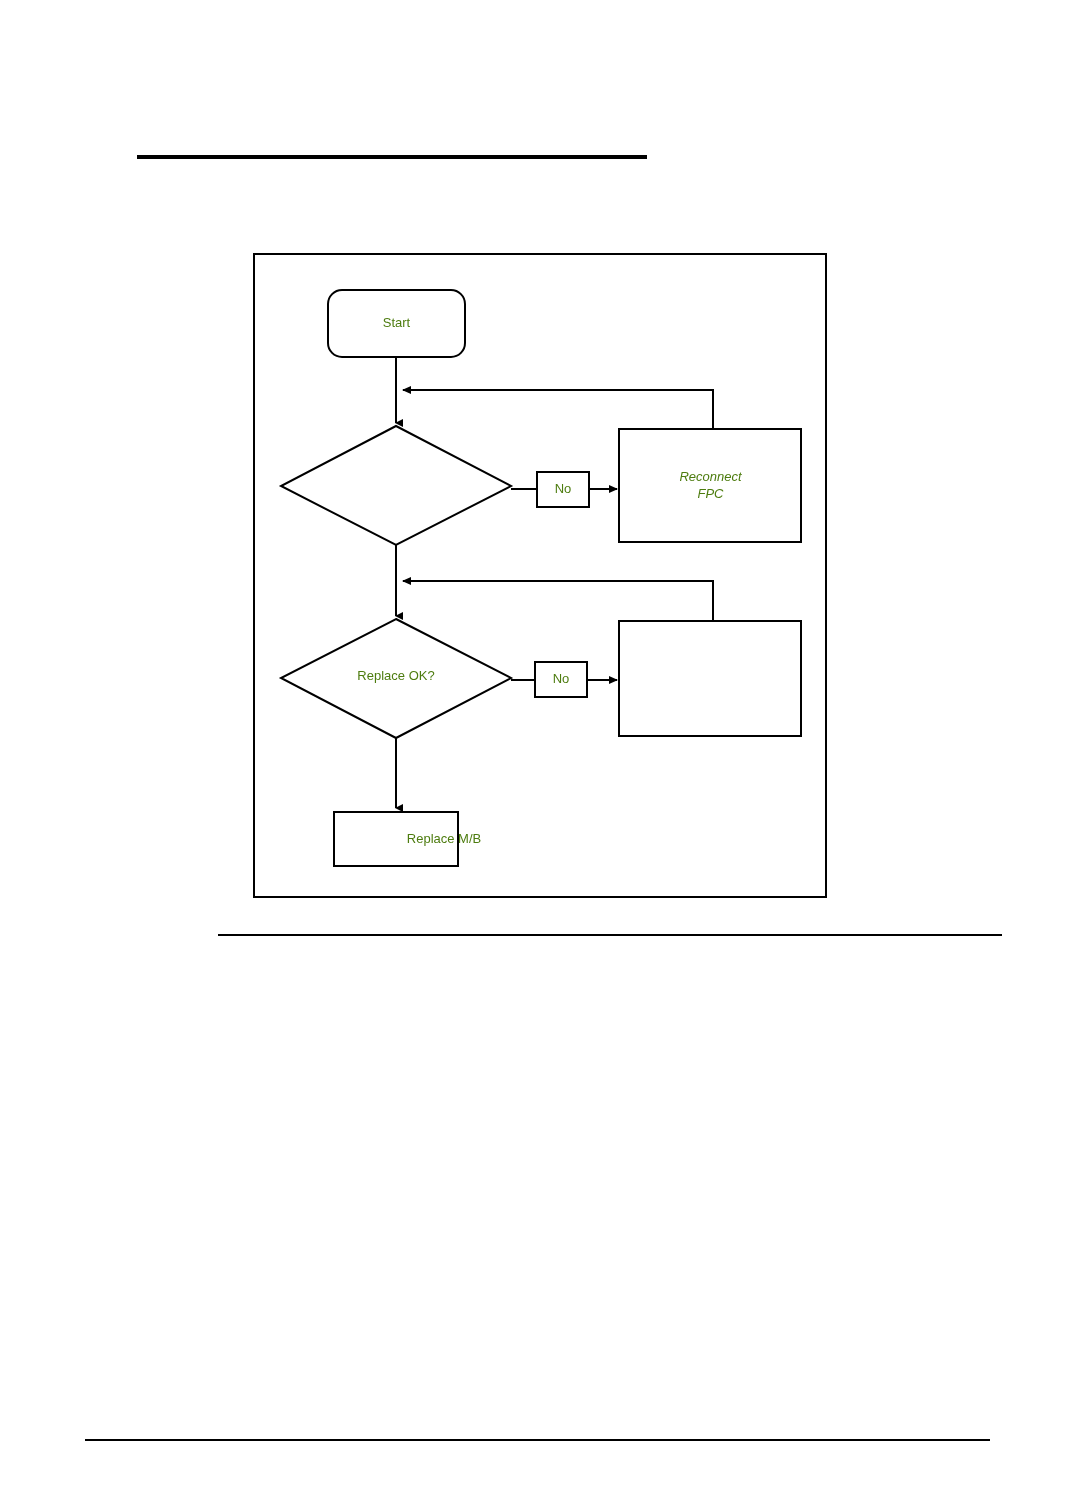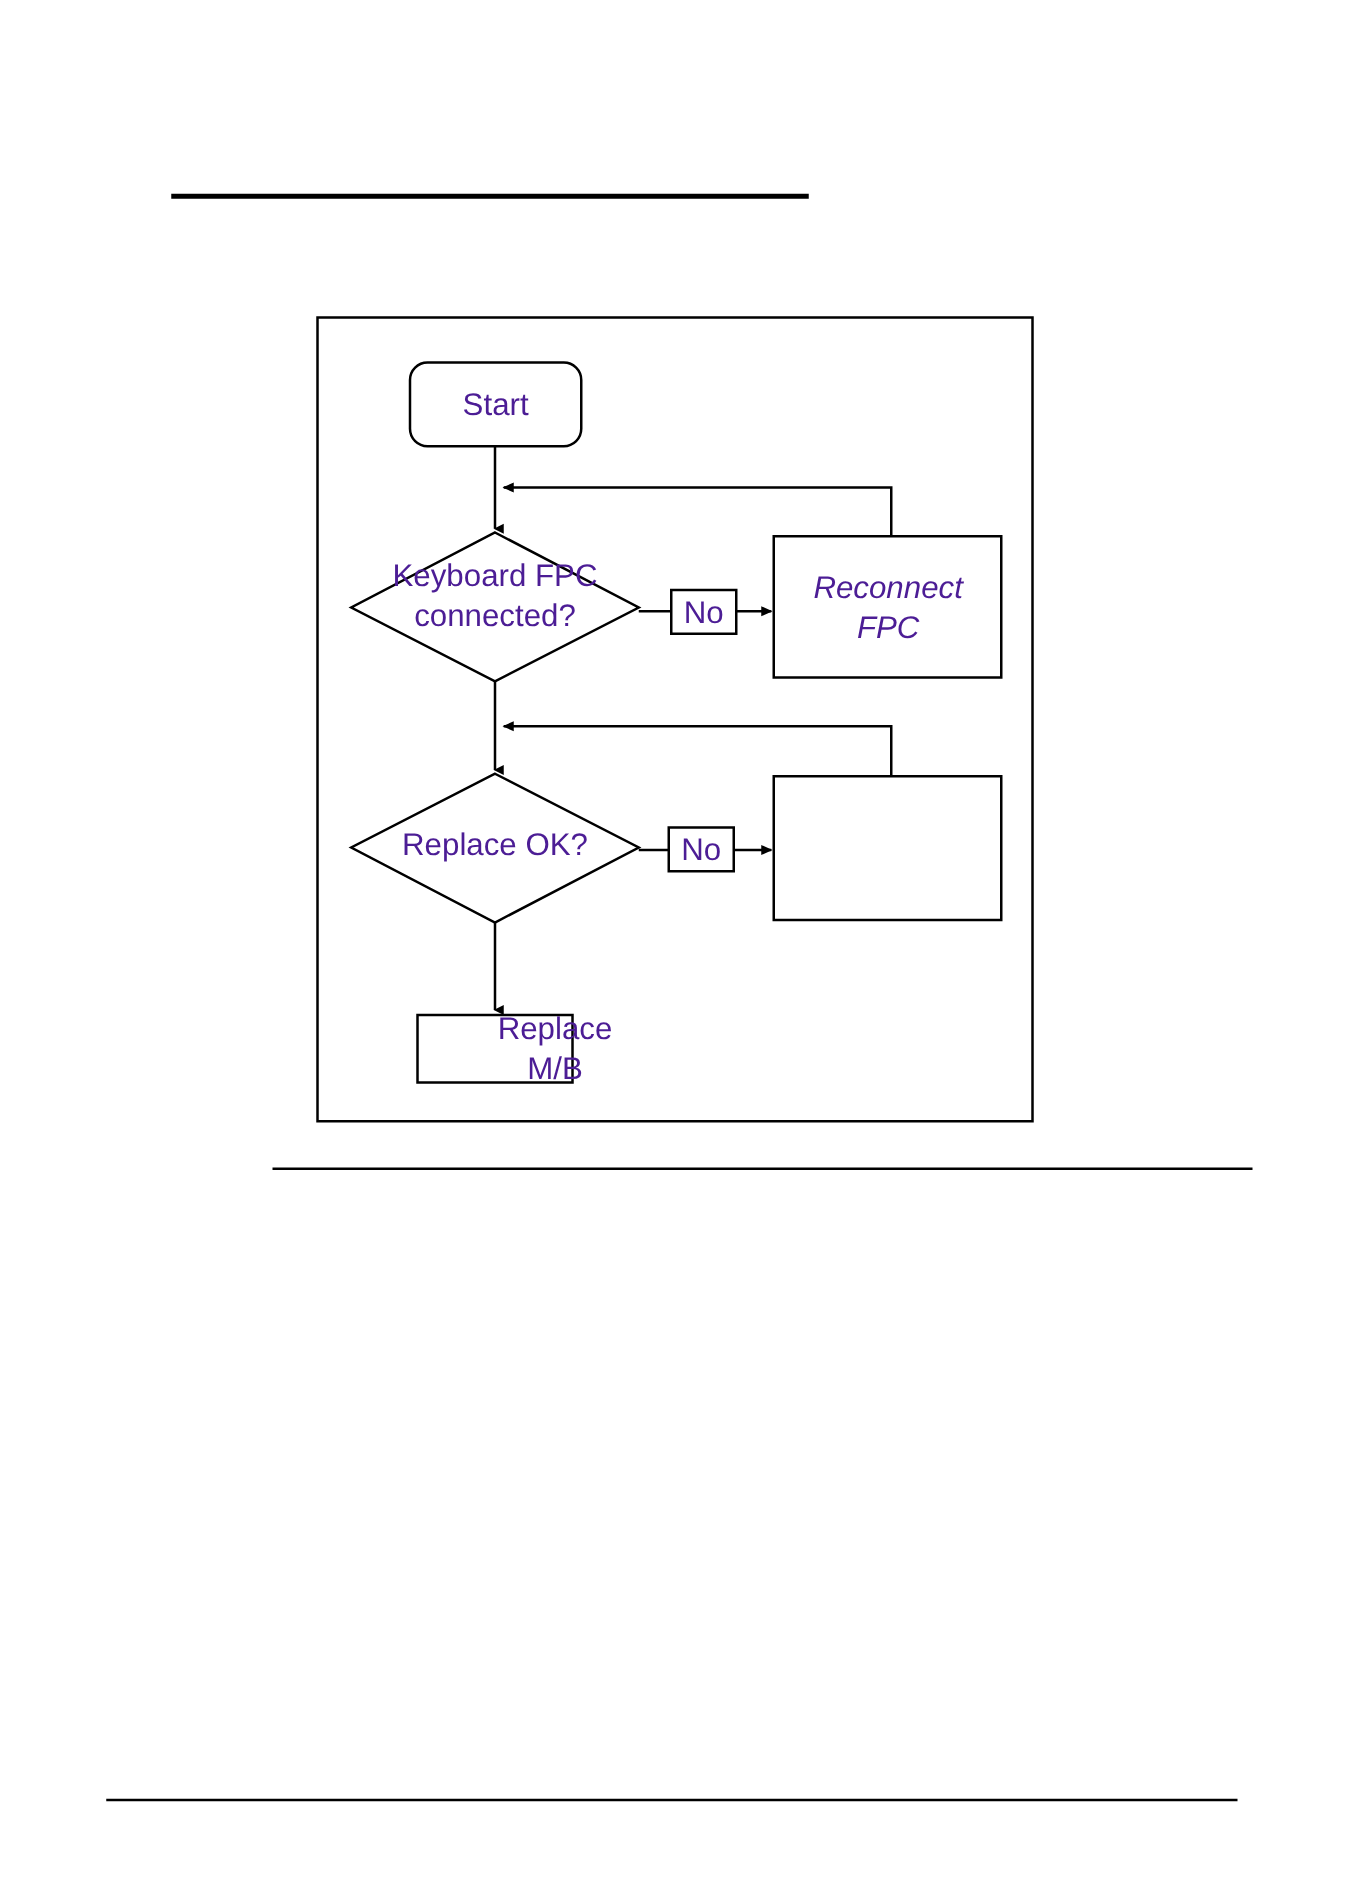--- a/index.html
+++ b/index.html
@@ -70,23 +70,23 @@
   }
 
   
   .node-label {
     position: absolute;
     display: flex;
     align-items: center;
     justify-content: center;
     text-align: center;
     font-family: "Liberation Sans", "DejaVu Sans", sans-serif;
-    font-size: 25px;
+    font-size: 13px;
     line-height: 1.28;
-    color: #4c1d95;
+    color: #4d7c0f;
     white-space: pre-line;
     pointer-events: none;
   }
 
   .node-start      { left: 328px; top: 290px; width: 137px; height: 67px; }
   .node-dec1       { left: 300px; top: 446px; width: 192px; height: 62px; }
   .node-no1        { left: 537px; top: 472px; width: 52px;  height: 35px; }
   .node-recon      { left: 619px; top: 429px; width: 183px; height: 113px; font-style: italic; }
   .node-dec2       { left: 300px; top: 655px; width: 192px; height: 42px; }
   .node-no2        { left: 535px; top: 662px; width: 52px;  height: 35px; }
@@ -149,22 +149,20 @@
 
       <line x1="143" y1="485" x2="143" y2="555" stroke-width="2" marker-end="url(#arrow-down)"></line>
 
       <rect x="81" y="559" width="124" height="54" fill="#ffffff" stroke="#000000" stroke-width="2"></rect>
 
     </g>
   </svg>
 
   <div class="node-label node-start">Start</div>
 
-  <div class="node-label node-dec1">Keyboard FPC
-connected?</div>
 
   <div class="node-label node-no1">No</div>
 
   <div class="node-label node-recon">Reconnect
 FPC</div>
 
   <div class="node-label node-dec2">Replace OK?</div>
 
   <div class="node-label node-no2">No</div>
 

